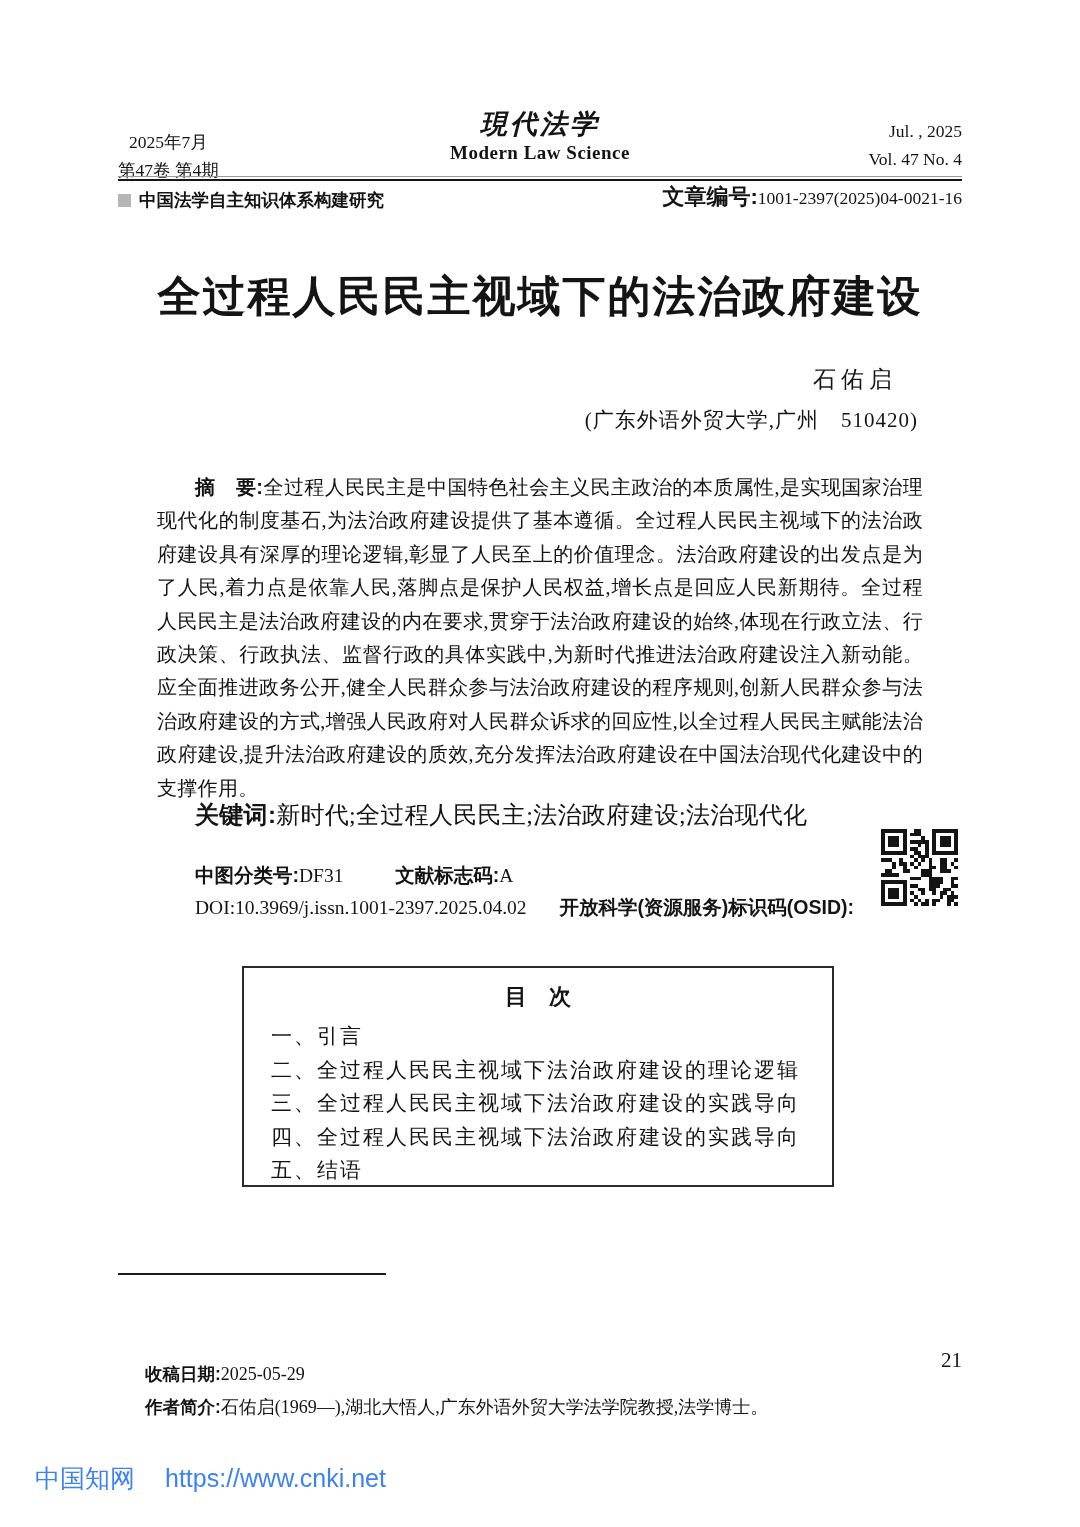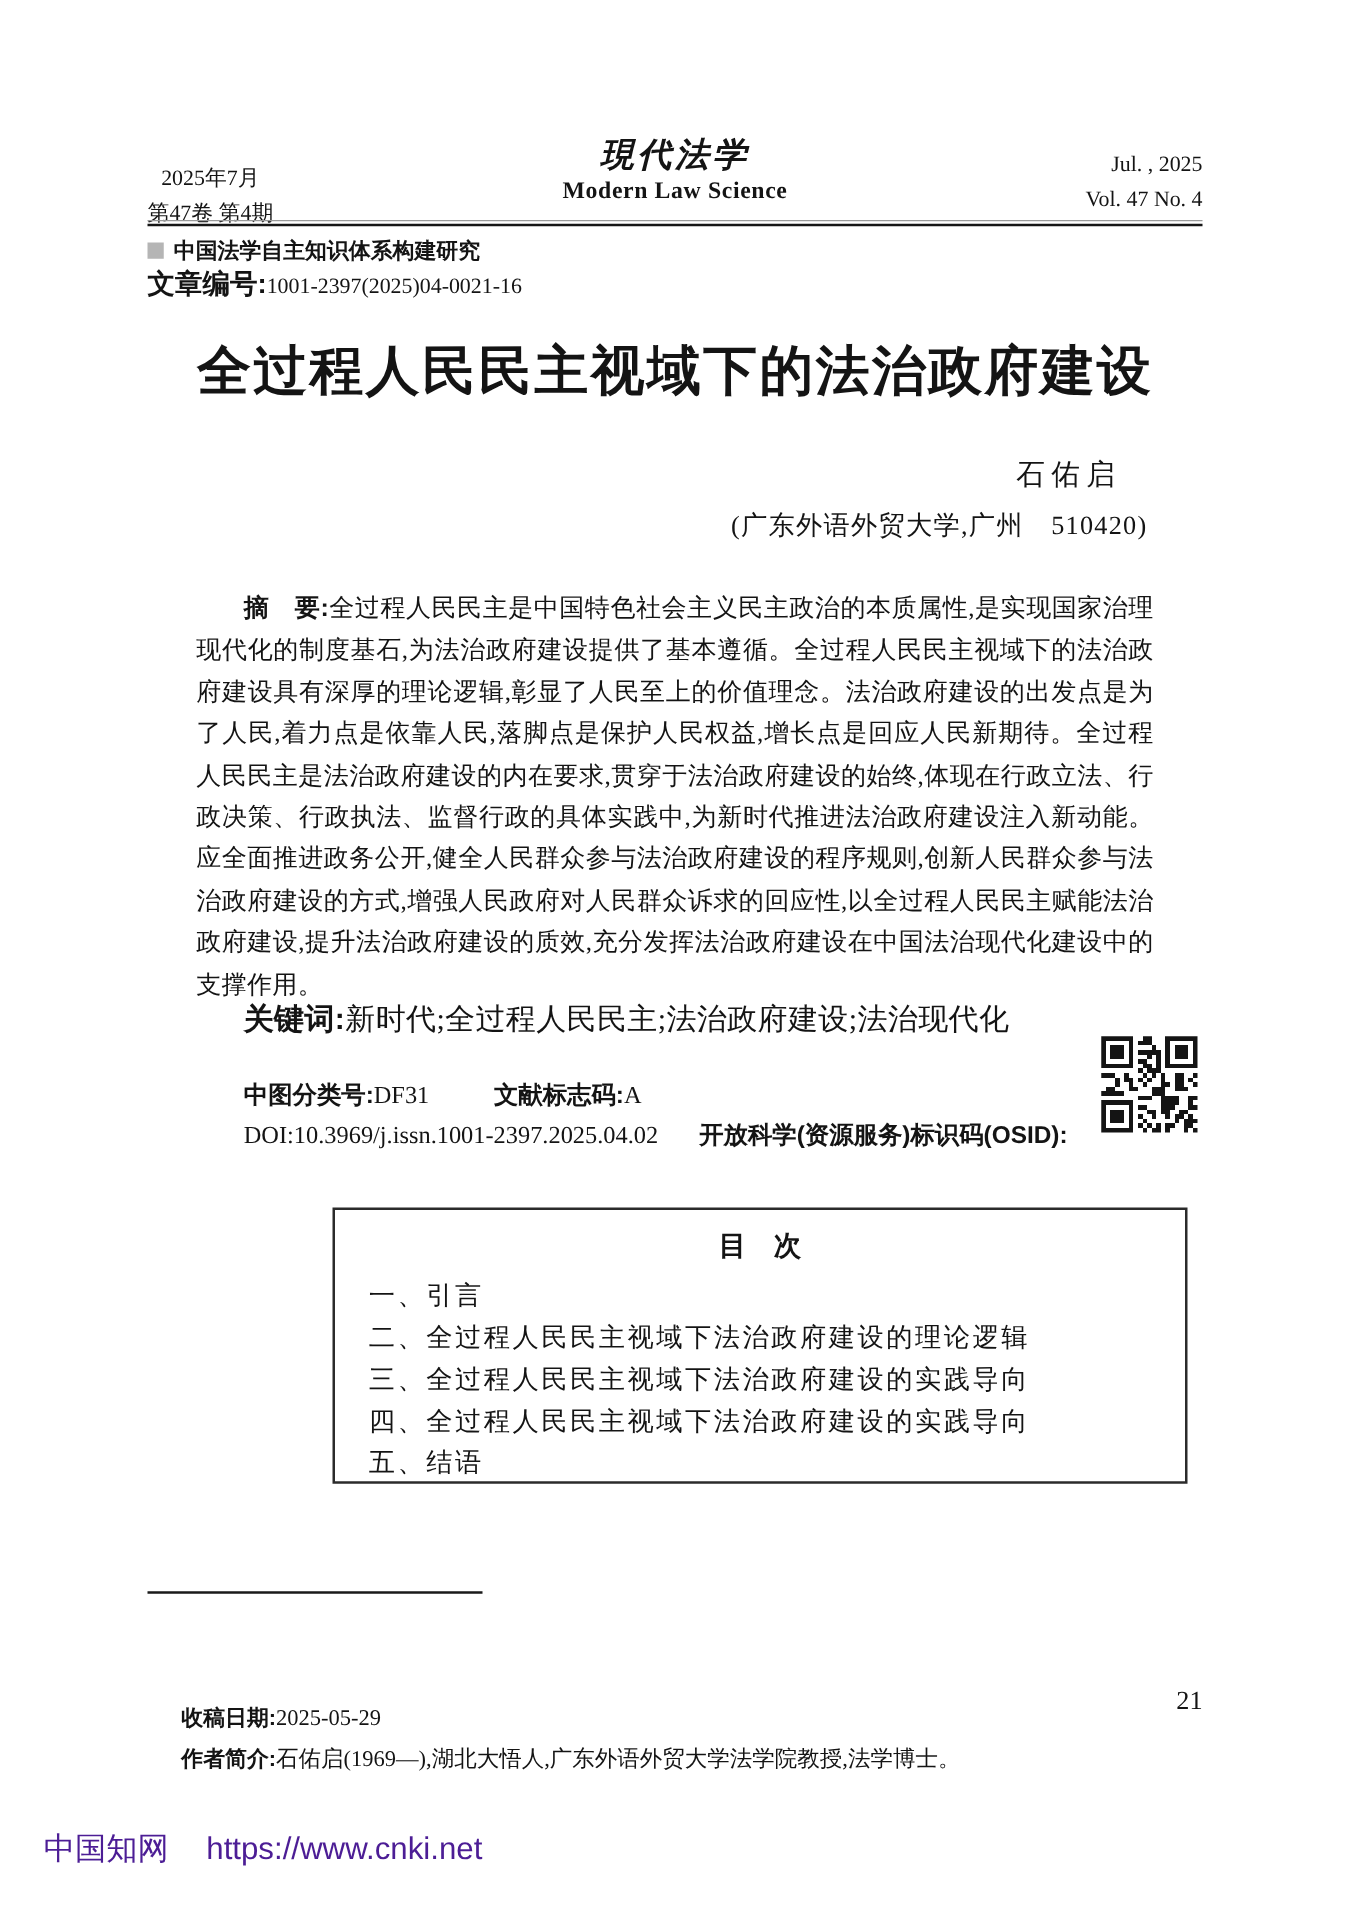--- a/index.html
+++ b/index.html
@@ -17,21 +17,21 @@
               font-size:17.5px; line-height:28px; }
   .mh-center{ position:absolute; top:108px; left:0; width:100%; text-align:center; }
   .logo-cn  { font-size:27px; font-weight:bold; font-style:italic;
               letter-spacing:3px; line-height:32px; }
   .logo-en  { font-size:19px; font-weight:bold; line-height:26px; letter-spacing:0.5px; }
   .mh-right { position:absolute; top:117px; right:118px; text-align:right;
               font-size:17.5px; line-height:28px; }
   .header-rule { position:absolute; top:176px; left:118px; width:844px; height:5px;
               border-top:1.3px solid #9a9a9a; border-bottom:2.6px solid #161616; }
   .column-row { position:absolute; top:188px; left:118px; width:844px;
-              display:flex; justify-content:space-between; align-items:flex-start; height:24px;flex-direction:column; }
+              display:flex; justify-content:space-between; align-items:flex-end; height:24px; }
   .column-label { display:flex; align-items:center; font-size:17.5px; }
   .square { display:inline-block; width:13px; height:13px; background:#b5b5b5; margin-right:8px; }
   .article-id { font-size:17.5px; }
   .article-id .heiti { font-size:22px; }
 
   
   .title { position:absolute; top:268px; left:0; width:100%; text-align:center;
            font-size:43px; font-weight:bold; letter-spacing:2px; }
   .author { position:absolute; top:364px; right:183px;
             font-size:23px; letter-spacing:5px; }
@@ -47,35 +47,35 @@
 
   
   .clc-row { position:absolute; top:862px; left:195px; font-size:19.5px; }
   .clc-row .gap { display:inline-block; width:42px; }
   .doi-row { position:absolute; top:894px; left:195px; font-size:19.5px; }
   .doi-row .osid { margin-left:28px; font-size:19.5px; }
 
   .qr { position:absolute; top:829px; left:881px; width:77px; height:77px; }
 
   
-  .toc { position:absolute; top:966px; left:242px; width:684px; height:221px;
-         border:2px solid #2b2b2b;margin-left:24px; }
+  .toc { position:absolute; top:966px; left:242px; width:592px; height:221px;
+         border:2px solid #2b2b2b; }
   .toc-heading { margin-top:14px; text-align:center; font-weight:bold;
          font-size:22px; font-family:"Liberation Sans","DejaVu Sans",sans-serif; }
   .toc-items { margin:8px 0 0 27px; font-size:21px; line-height:33.5px; letter-spacing:2px; }
 
   
   .footnote-rule { position:absolute; top:1273px; left:118px; width:268px;
          border-top:2.6px solid #1a1a1a; }
   .footnote { position:absolute; top:1358px; left:145px; font-size:18px; line-height:33px; }
   .footnote .heiti { font-size:17.5px; }
   .page-num { position:absolute; top:1348px; right:118px; font-size:21px; }
 
   
-  .watermark { position:absolute; top:1462px; left:35px; color:#4c1d95;
+  .watermark { position:absolute; top:1462px; left:35px; color:#3b82f6;
          font-size:25px; display:flex; gap:30px; align-items:baseline;
          font-family:"Liberation Sans","DejaVu Sans",sans-serif; }
 </style>
 </head>
 <body>
 
 <div class="page">
 
   <div class="mh-left">
     <div>2025年7月</div>

